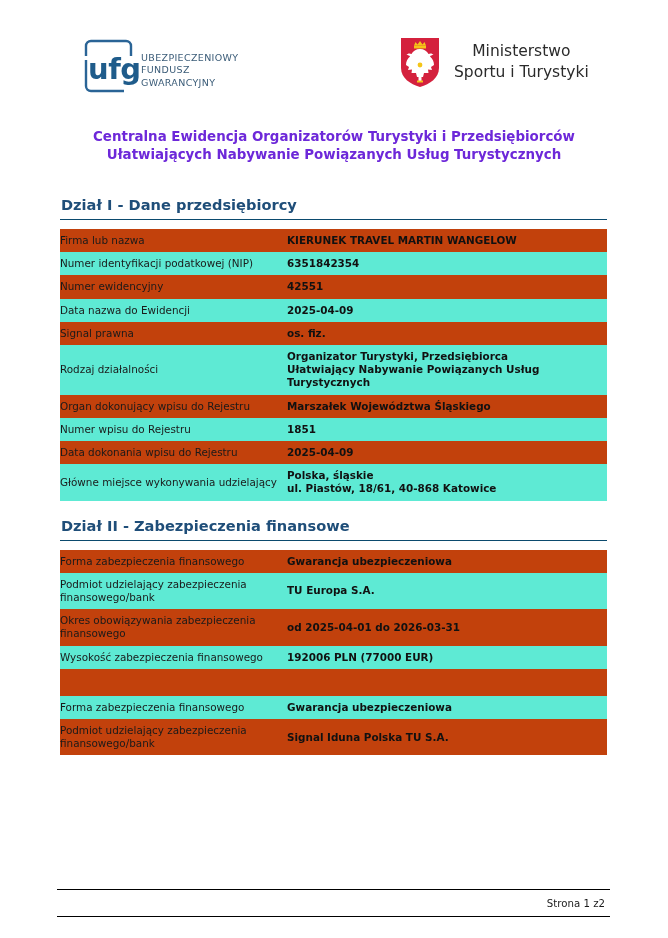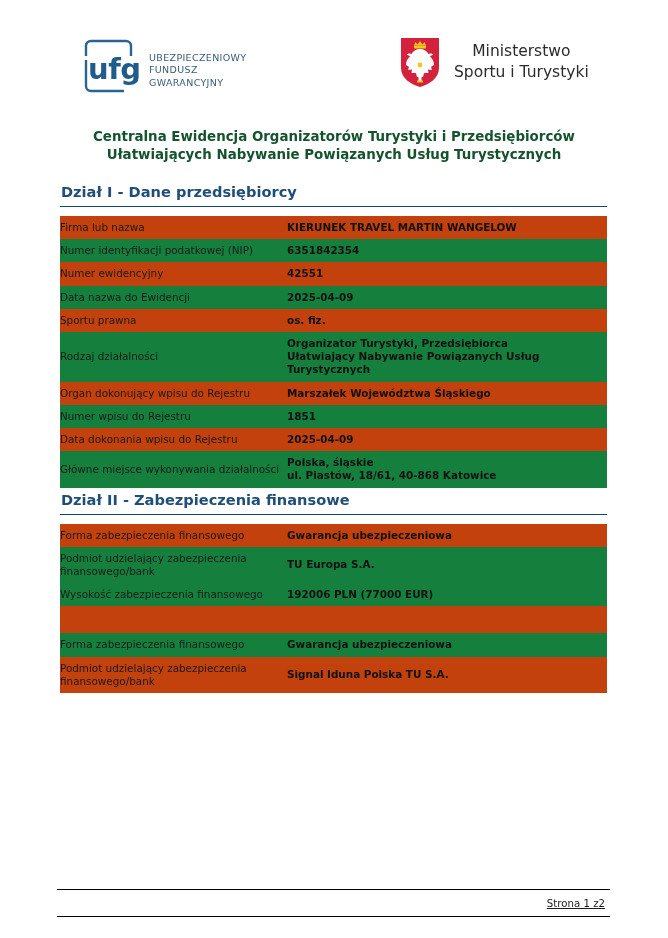--- a/index.html
+++ b/index.html
@@ -37,21 +37,21 @@
     align-items: center;
   }
   .ufg-mark {
     position: relative;
     width: 62px;
     height: 56px;
     flex: none;
   }
   .ufg-mark svg { display: block; }
   .ufg-words {
-    margin-left: 9px;
+    margin-left: 1px;
     color: #3b5c78;
     font-size: 9.5px;
     line-height: 12.6px;
     letter-spacing: 0.35px;
     white-space: nowrap;
     padding-top: 9px;
   }
 
   .ministry-logo {
     position: absolute;
@@ -75,41 +75,42 @@
     text-align: center;
   }
 
   
   .doc-title {
     position: absolute;
     left: 0;
     top: 128px;
     width: 668px;
     text-align: center;
-    color: #14532d;
+    color: #6d28d9;
     font-weight: bold;
     font-size: 13.4px;
     line-height: 18px;
   }
   .doc-title .line { display: block; }
 
   
   .content {
     position: absolute;
     left: 60px;
     top: 182px;
     width: 547px;
   }
 
   .section-head {
     color: #1f4e79;
     font-weight: bold;
     font-size: 14.6px;
     line-height: 20px;
     padding: 0 0 4px 1px;
+    margin-top: 13px;
   }
   .section-rule {
     border-bottom: 1.6px solid #0b4a6e;
     margin-bottom: 9px;
   }
   .section-head-2 { padding-top: 2px; }
 
   table.data {
     width: 547px;
     border-collapse: collapse;
@@ -128,21 +129,21 @@
     padding-left: 6px;
     box-sizing: border-box;
   }
   td.val {
     width: 320px;
     font-weight: bold;
     color: #111111;
     padding-left: 0;
   }
   tr.tint td { background: #c2410c; }
-  tr.plain td { background: #15803d; }
+  tr.plain td { background: #5eead4; }
   tr.empty td { height: 27px; padding: 0; }
   .val-line { display: block; }
 
   
   .footer {
     position: absolute;
     left: 57px;
     top: 889px;
     width: 553px;
   }
@@ -152,21 +153,20 @@
   .footer-body {
     height: 26px;
     display: flex;
     align-items: center;
     justify-content: flex-end;
   }
   .footer-text {
     font-size: 10.2px;
     color: #1a1a1a;
     padding-right: 5px;
-    text-decoration: underline;
   }
 </style>
 </head>
 <body>
 
 <div class="page">
 
   <div class="header">
 
     <div class="ufg-logo">
@@ -240,21 +240,21 @@
               <span class="val-line">42551</span>
             </td>
           </tr>
           <tr class="plain">
             <td class="lbl">Data nazwa do Ewidencji</td>
             <td class="val">
               <span class="val-line">2025-04-09</span>
             </td>
           </tr>
           <tr class="tint">
-            <td class="lbl">Sportu prawna</td>
+            <td class="lbl">Signal prawna</td>
             <td class="val">
               <span class="val-line">os. fiz.</span>
             </td>
           </tr>
           <tr class="plain">
             <td class="lbl">Rodzaj działalności</td>
             <td class="val">
               <span class="val-line">Organizator Turystyki, Przedsiębiorca</span>
               <span class="val-line">Ułatwiający Nabywanie Powiązanych Usług</span>
               <span class="val-line">Turystycznych</span>
@@ -272,21 +272,21 @@
               <span class="val-line">1851</span>
             </td>
           </tr>
           <tr class="tint">
             <td class="lbl">Data dokonania wpisu do Rejestru</td>
             <td class="val">
               <span class="val-line">2025-04-09</span>
             </td>
           </tr>
           <tr class="plain">
-            <td class="lbl">Główne miejsce wykonywania działalności</td>
+            <td class="lbl">Główne miejsce wykonywania udzielający</td>
             <td class="val">
               <span class="val-line">Polska, śląskie</span>
               <span class="val-line">ul. Piastów, 18/61, 40-868 Katowice</span>
             </td>
           </tr>
         </tbody>
     </table>
 
     <div class="section-head section-head-2">Dział II - Zabezpieczenia finansowe</div>
     <div class="section-rule"></div>
@@ -295,20 +295,26 @@
           <tr class="tint">
             <td class="lbl">Forma zabezpieczenia finansowego</td>
             <td class="val">
               <span class="val-line">Gwarancja ubezpieczeniowa</span>
             </td>
           </tr>
           <tr class="plain">
             <td class="lbl">Podmiot udzielający zabezpieczenia finansowego/bank</td>
             <td class="val">
               <span class="val-line">TU Europa S.A.</span>
+            </td>
+          </tr>
+          <tr class="tint">
+            <td class="lbl">Okres obowiązywania zabezpieczenia finansowego</td>
+            <td class="val">
+              <span class="val-line">od 2025-04-01 do 2026-03-31</span>
             </td>
           </tr>
           <tr class="plain">
             <td class="lbl">Wysokość zabezpieczenia finansowego</td>
             <td class="val">
               <span class="val-line">192006 PLN (77000 EUR)</span>
             </td>
           </tr>
           <tr class="tint empty">
             <td class="lbl"></td>

